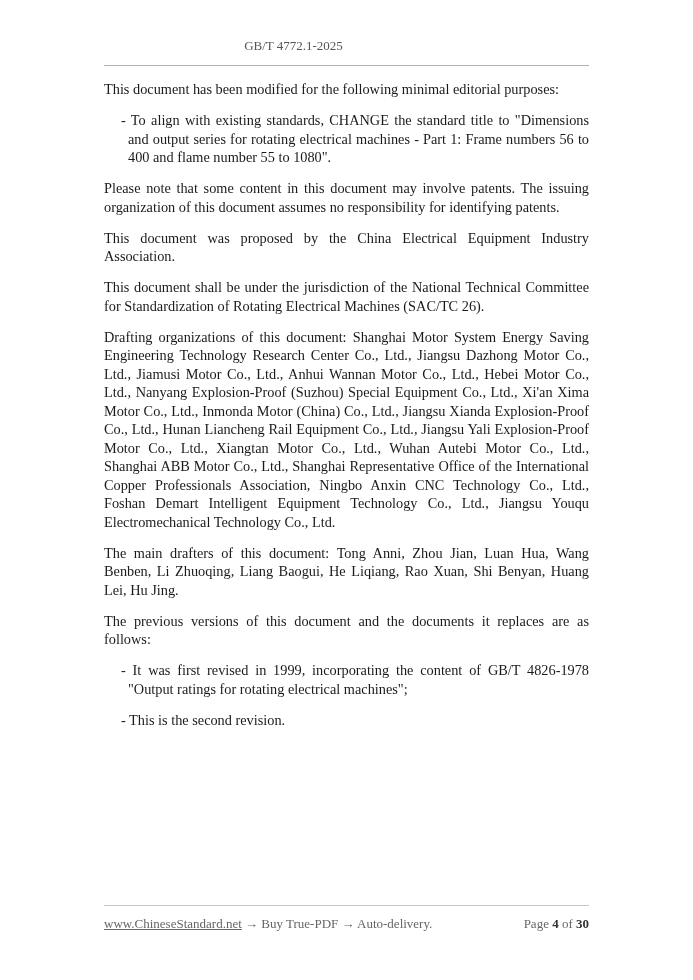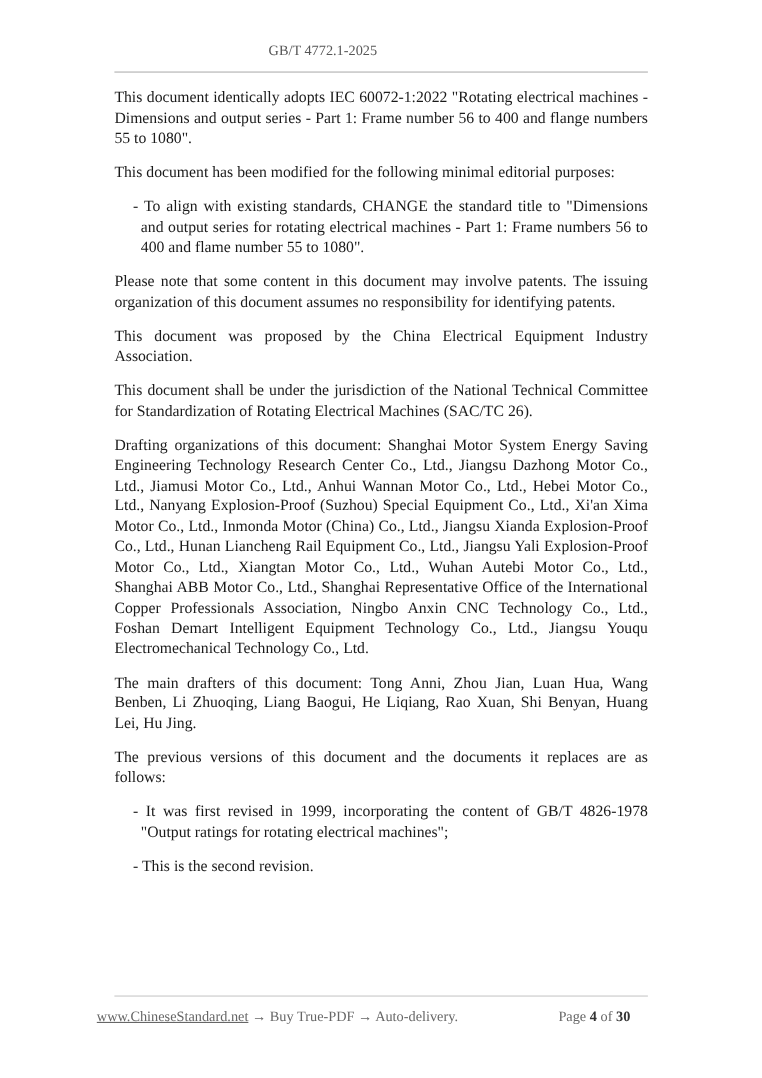--- a/index.html
+++ b/index.html
@@ -6,33 +6,32 @@
   body { width: 693px; height: 980px; position: relative; overflow: hidden;
          font-family: "Liberation Serif", serif; color: #1a1a1a; }
   .header-title { position: absolute; top: 38px; left: 0; width: 587px; text-align: center;
                   font-size: 13px; color: #555555; }
   .header-rule { position: absolute; top: 65px; left: 104px; width: 485px; height: 1px; background: #b0b0b0; }
   .content { position: absolute; top: 80px; left: 104px; width: 485px; font-size: 14.3px; line-height: 18.5px; }
   .para { margin: 0 0 12.5px 0; text-align: justify; }
   .bullet { margin: 0 0 12.5px 0; padding-left: 24px; text-indent: -7px; text-align: justify; }
   .bullet-last { margin-bottom: 0; }
   .footer-rule { position: absolute; top: 905px; left: 104px; width: 485px; height: 1px; background: #c8c8c8; }
-  .footer { position: absolute; top: 916px; left: 88px; width: 485px; font-size: 13px; color: #666666;
+  .footer { position: absolute; top: 916px; left: 104px; width: 485px; font-size: 13px; color: #666666;
             display: flex; justify-content: space-between; }
   .footer a { color: #666666; text-decoration: underline; }
   .footer b { color: #333333; }
 </style>
 </head>
 <body>
 
 <div class="header-title">GB/T 4772.1-2025</div>
 <div class="header-rule"></div>
 
 <div class="content">
-  <p class="para">This document identically adopts IEC 60072-1:2022 "Rotating electrical machines - Dimensions and output series - Part 1: Frame number 56 to 400 and flange numbers 55 to 1080".</p>
   <p class="para">This document has been modified for the following minimal editorial purposes:</p>
   <p class="bullet">- To align with existing standards, CHANGE the standard title to "Dimensions and output series for rotating electrical machines - Part 1: Frame numbers 56 to 400 and flame number 55 to 1080".</p>
   <p class="para">Please note that some content in this document may involve patents. The issuing organization of this document assumes no responsibility for identifying patents.</p>
   <p class="para">This document was proposed by the China Electrical Equipment Industry Association.</p>
   <p class="para">This document shall be under the jurisdiction of the National Technical Committee for Standardization of Rotating Electrical Machines (SAC/TC 26).</p>
   <p class="para">Drafting organizations of this document: Shanghai Motor System Energy Saving Engineering Technology Research Center Co., Ltd., Jiangsu Dazhong Motor Co., Ltd., Jiamusi Motor Co., Ltd., Anhui Wannan Motor Co., Ltd., Hebei Motor Co., Ltd., Nanyang Explosion-Proof (Suzhou) Special Equipment Co., Ltd., Xi'an Xima Motor Co., Ltd., Inmonda Motor (China) Co., Ltd., Jiangsu Xianda Explosion-Proof Co., Ltd., Hunan Liancheng Rail Equipment Co., Ltd., Jiangsu Yali Explosion-Proof Motor Co., Ltd., Xiangtan Motor Co., Ltd., Wuhan Autebi Motor Co., Ltd., Shanghai ABB Motor Co., Ltd., Shanghai Representative Office of the International Copper Professionals Association, Ningbo Anxin CNC Technology Co., Ltd., Foshan Demart Intelligent Equipment Technology Co., Ltd., Jiangsu Youqu Electromechanical Technology Co., Ltd.</p>
   <p class="para">The main drafters of this document: Tong Anni, Zhou Jian, Luan Hua, Wang Benben, Li Zhuoqing, Liang Baogui, He Liqiang, Rao Xuan, Shi Benyan, Huang Lei, Hu Jing.</p>
   <p class="para">The previous versions of this document and the documents it replaces are as follows:</p>
   <p class="bullet">- It was first revised in 1999, incorporating the content of GB/T 4826-1978 "Output ratings for rotating electrical machines";</p>
   <p class="bullet bullet-last">- This is the second revision.</p>

